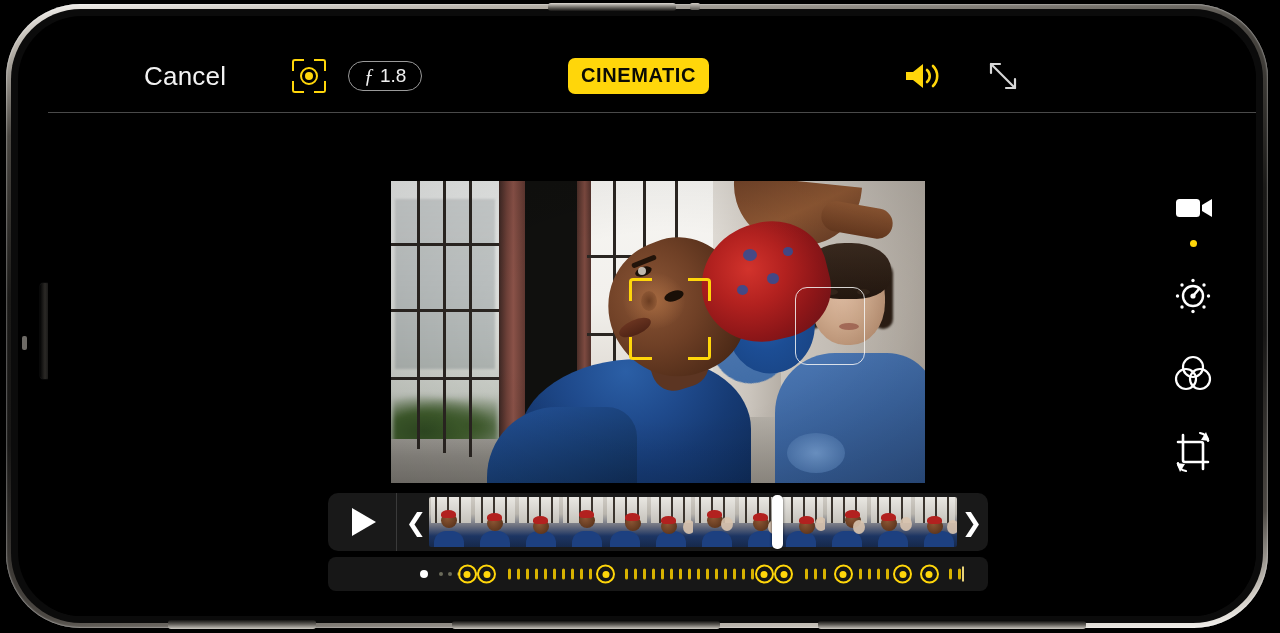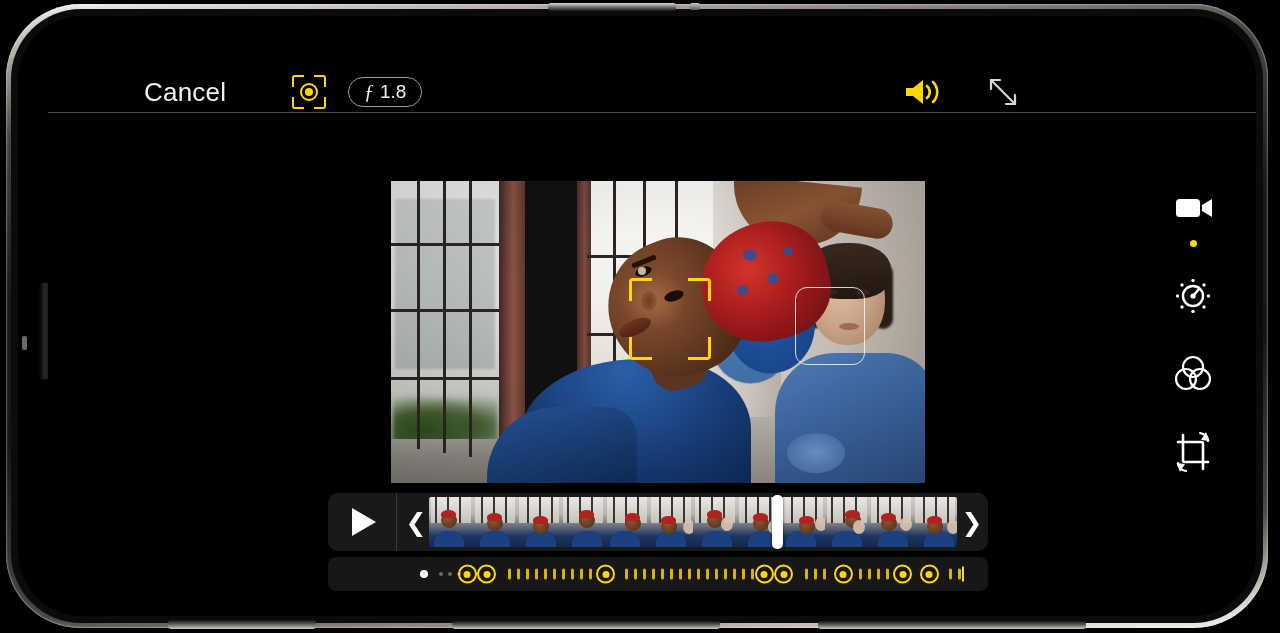--- a/index.html
+++ b/index.html
@@ -34,21 +34,21 @@
   .notch-dot{position:absolute;left:4px;top:320px;width:5px;height:14px;background:#6d6a65;border-radius:2px;}
 
   .front-cam{position:absolute;left:38px;top:392px;width:17px;height:17px;border-radius:50%;
     background:radial-gradient(circle at 42% 38%,#2b3f7a 0%,#101a38 38%,#06070d 70%,#000 100%);
     box-shadow:0 0 3px 1px rgba(20,25,45,.85);}
 
   
   #screen{position:absolute;left:30px;top:24px;width:1214px;height:584px;background:#000;overflow:hidden;}
 
   
-  #toolbar{position:absolute;left:0;top:16px;width:1214px;height:72px;}
+  #toolbar{position:absolute;left:0;top:0;width:1214px;height:72px;}
   .tb-item{position:absolute;top:50%;transform:translateY(-50%);}
 
   #cancel-btn{left:96px;color:#f2f2f2;font-size:26px;letter-spacing:.2px;cursor:pointer;}
 
   
   #focus-track-btn{left:244px;width:34px;height:34px;cursor:pointer;}
   .ft-corner{position:absolute;width:10px;height:10px;border:2.6px solid #ffd60a;}
   .ft-tl{left:0;top:0;border-right:none;border-bottom:none;border-top-left-radius:3px;}
   .ft-tr{right:0;top:0;border-left:none;border-bottom:none;border-top-right-radius:3px;}
   .ft-bl{left:0;bottom:0;border-right:none;border-top:none;border-bottom-left-radius:3px;}
@@ -241,20 +241,21 @@
           <span class="ft-corner ft-br"></span>
           <span class="ft-ring"></span>
           <span class="ft-dot"></span>
         </div>
 
         <div class="tb-item" id="aperture-pill">
           <span class="f-glyph">ƒ</span>
           <span>1.8</span>
         </div>
 
+        <div class="tb-item" id="cinematic-badge">CINEMATIC</div>
 
         <div class="tb-item" id="speaker-btn">
           <svg width="42" height="30" viewBox="0 0 42 30">
             <path d="M3 11 h7 L20 3 v24 L10 19 H3 Z" fill="#ffd60a"></path>
             <path d="M24 9 a8 8 0 0 1 0 12" stroke="#ffd60a" stroke-width="2.6" fill="none" stroke-linecap="round"></path>
             <path d="M30 5 a14 14 0 0 1 0 20" stroke="#ffd60a" stroke-width="2.6" fill="none" stroke-linecap="round"></path>
           </svg>
         </div>
 
         <div class="tb-item" id="expand-btn">

